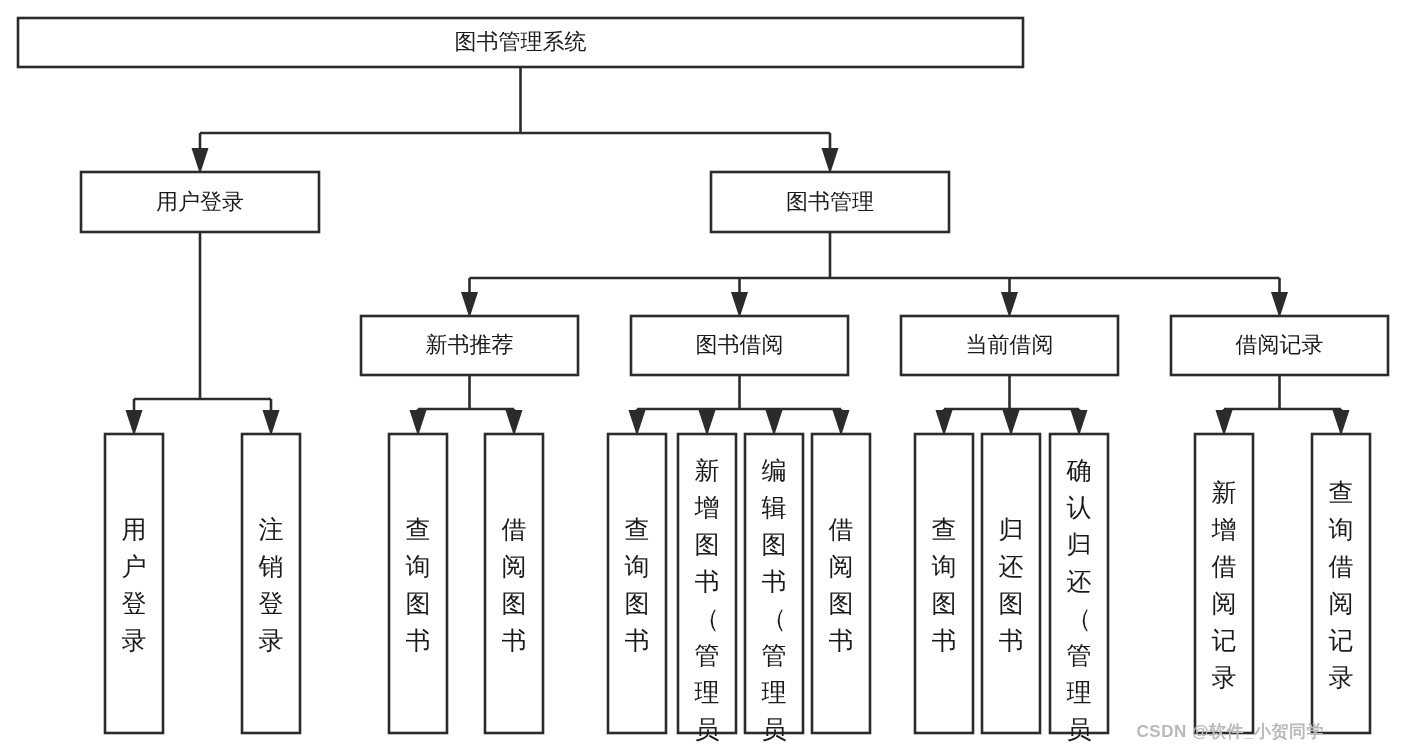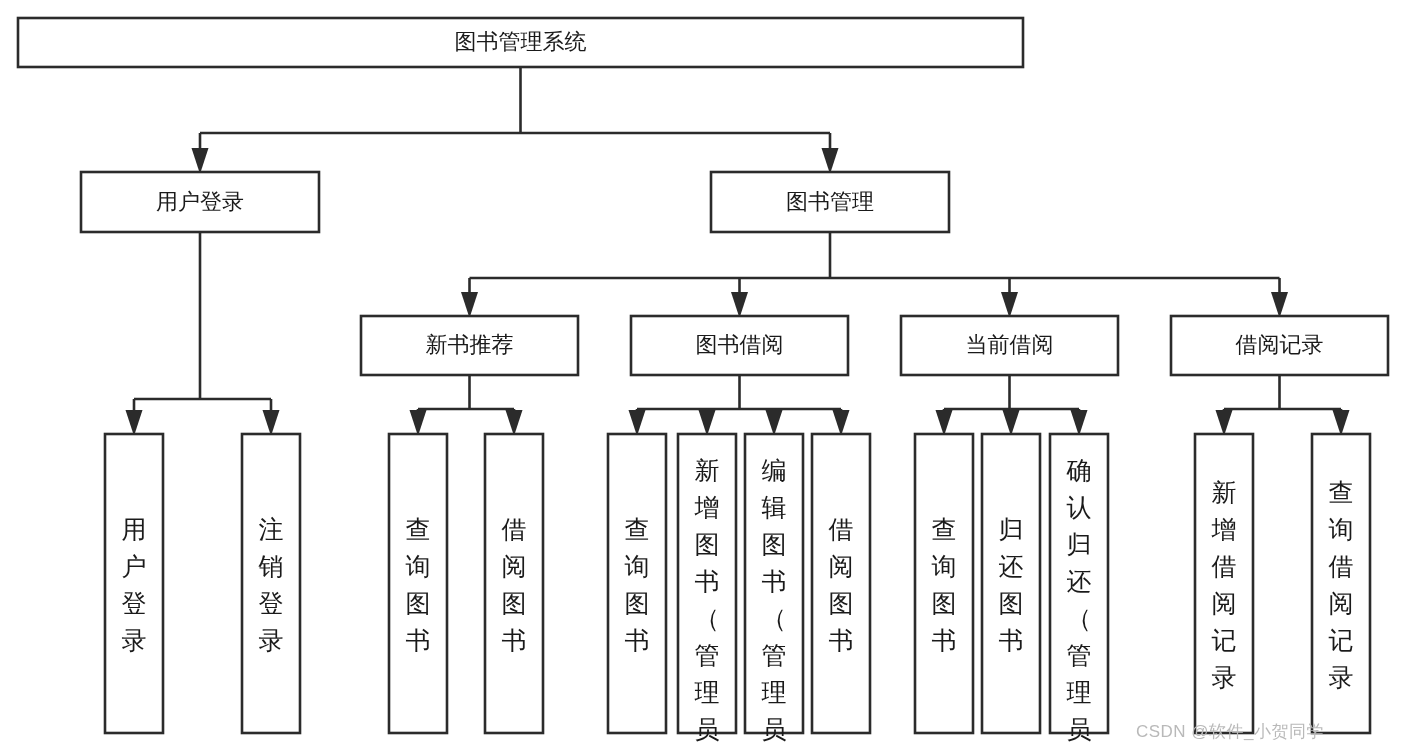--- a/index.html
+++ b/index.html
@@ -59,20 +59,21 @@
   .watermark-text {
     position: absolute;
     right: 22px;
     bottom: 4px;
     font-family: "Liberation Sans", "DejaVu Sans", sans-serif;
     font-size: 17px;
     color: #b9b9b9;
     letter-spacing: 0.5px;
     white-space: nowrap;
     user-select: none;
+    font-weight: bold;
   }
 </style>
 </head>
 <body>
 
 <div id="diagram-root">
   <svg class="diagram-canvas" viewBox="0 0 1405 747">
     <g id="edge-layer">
         <path d="M 520.5 67 L 520.5 133" class="connector"></path>
         <path d="M 200 133 L 830 133" class="connector"></path>

